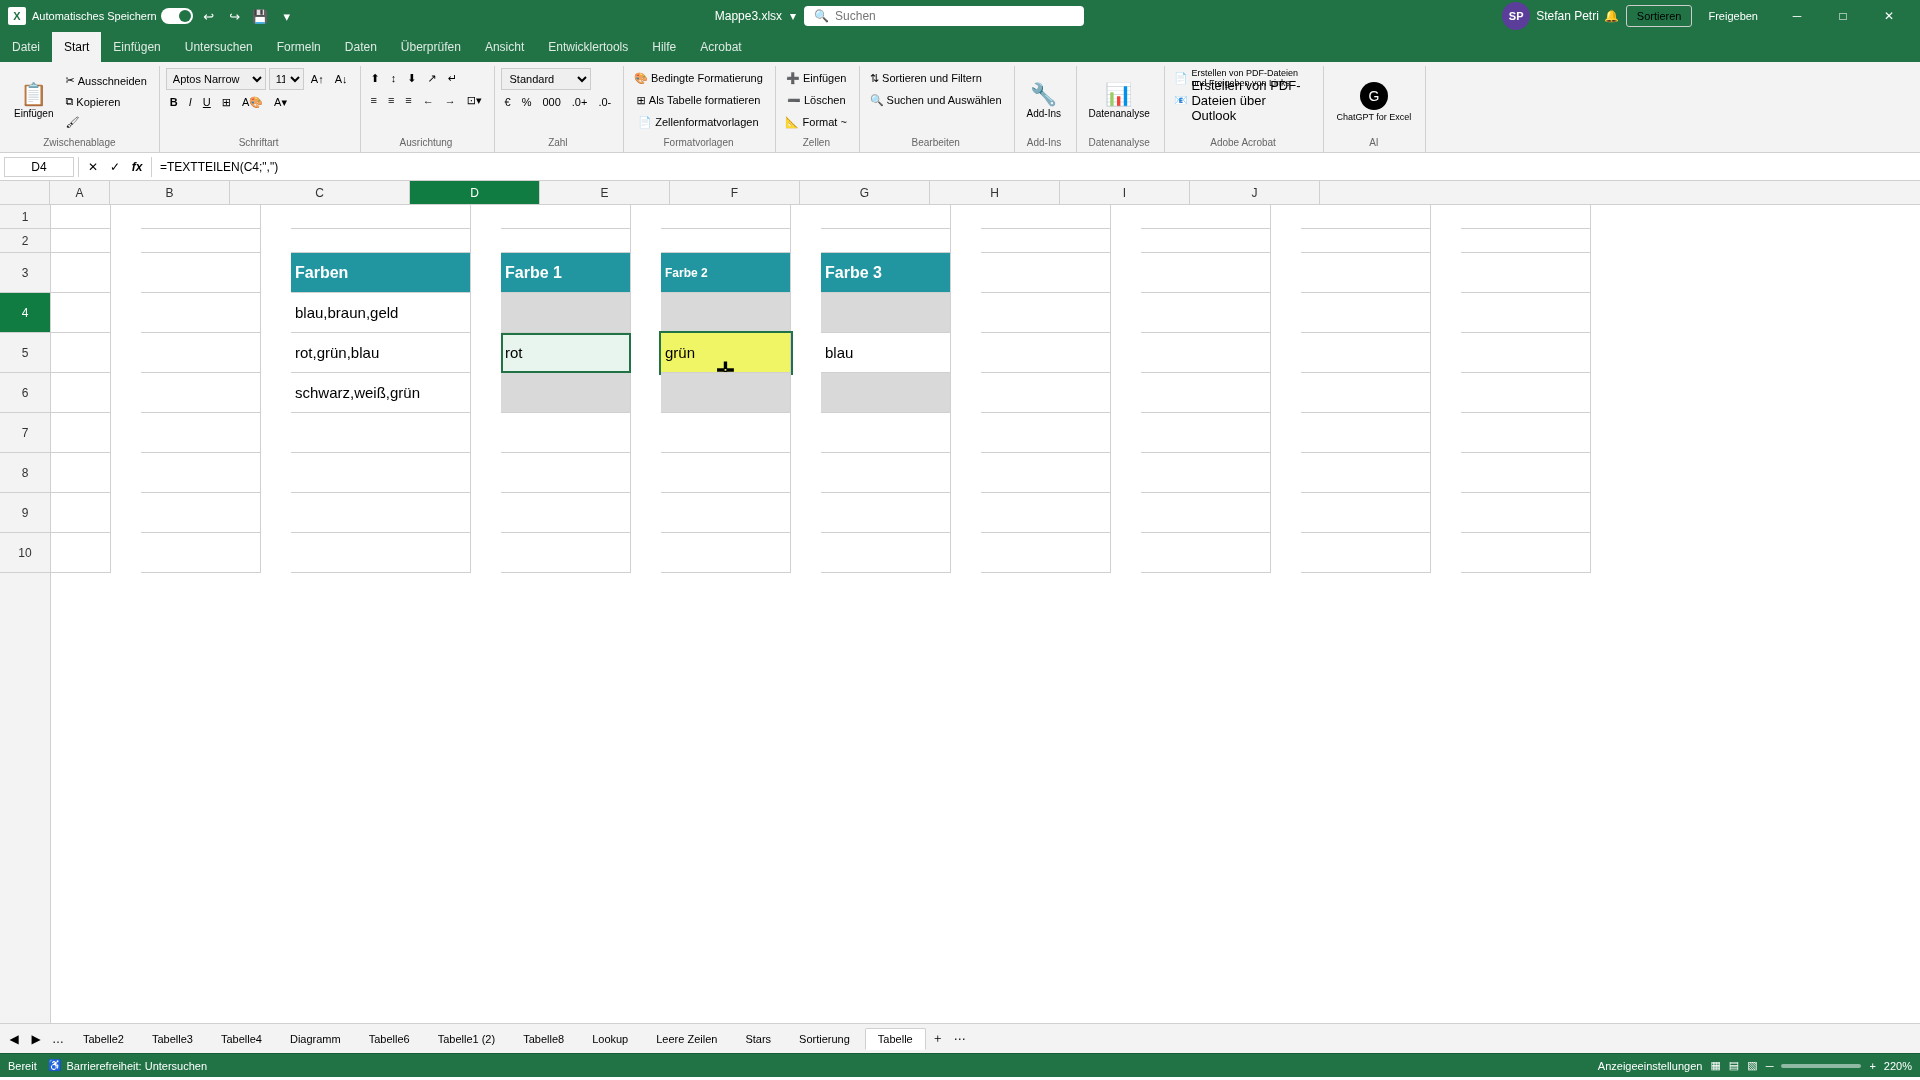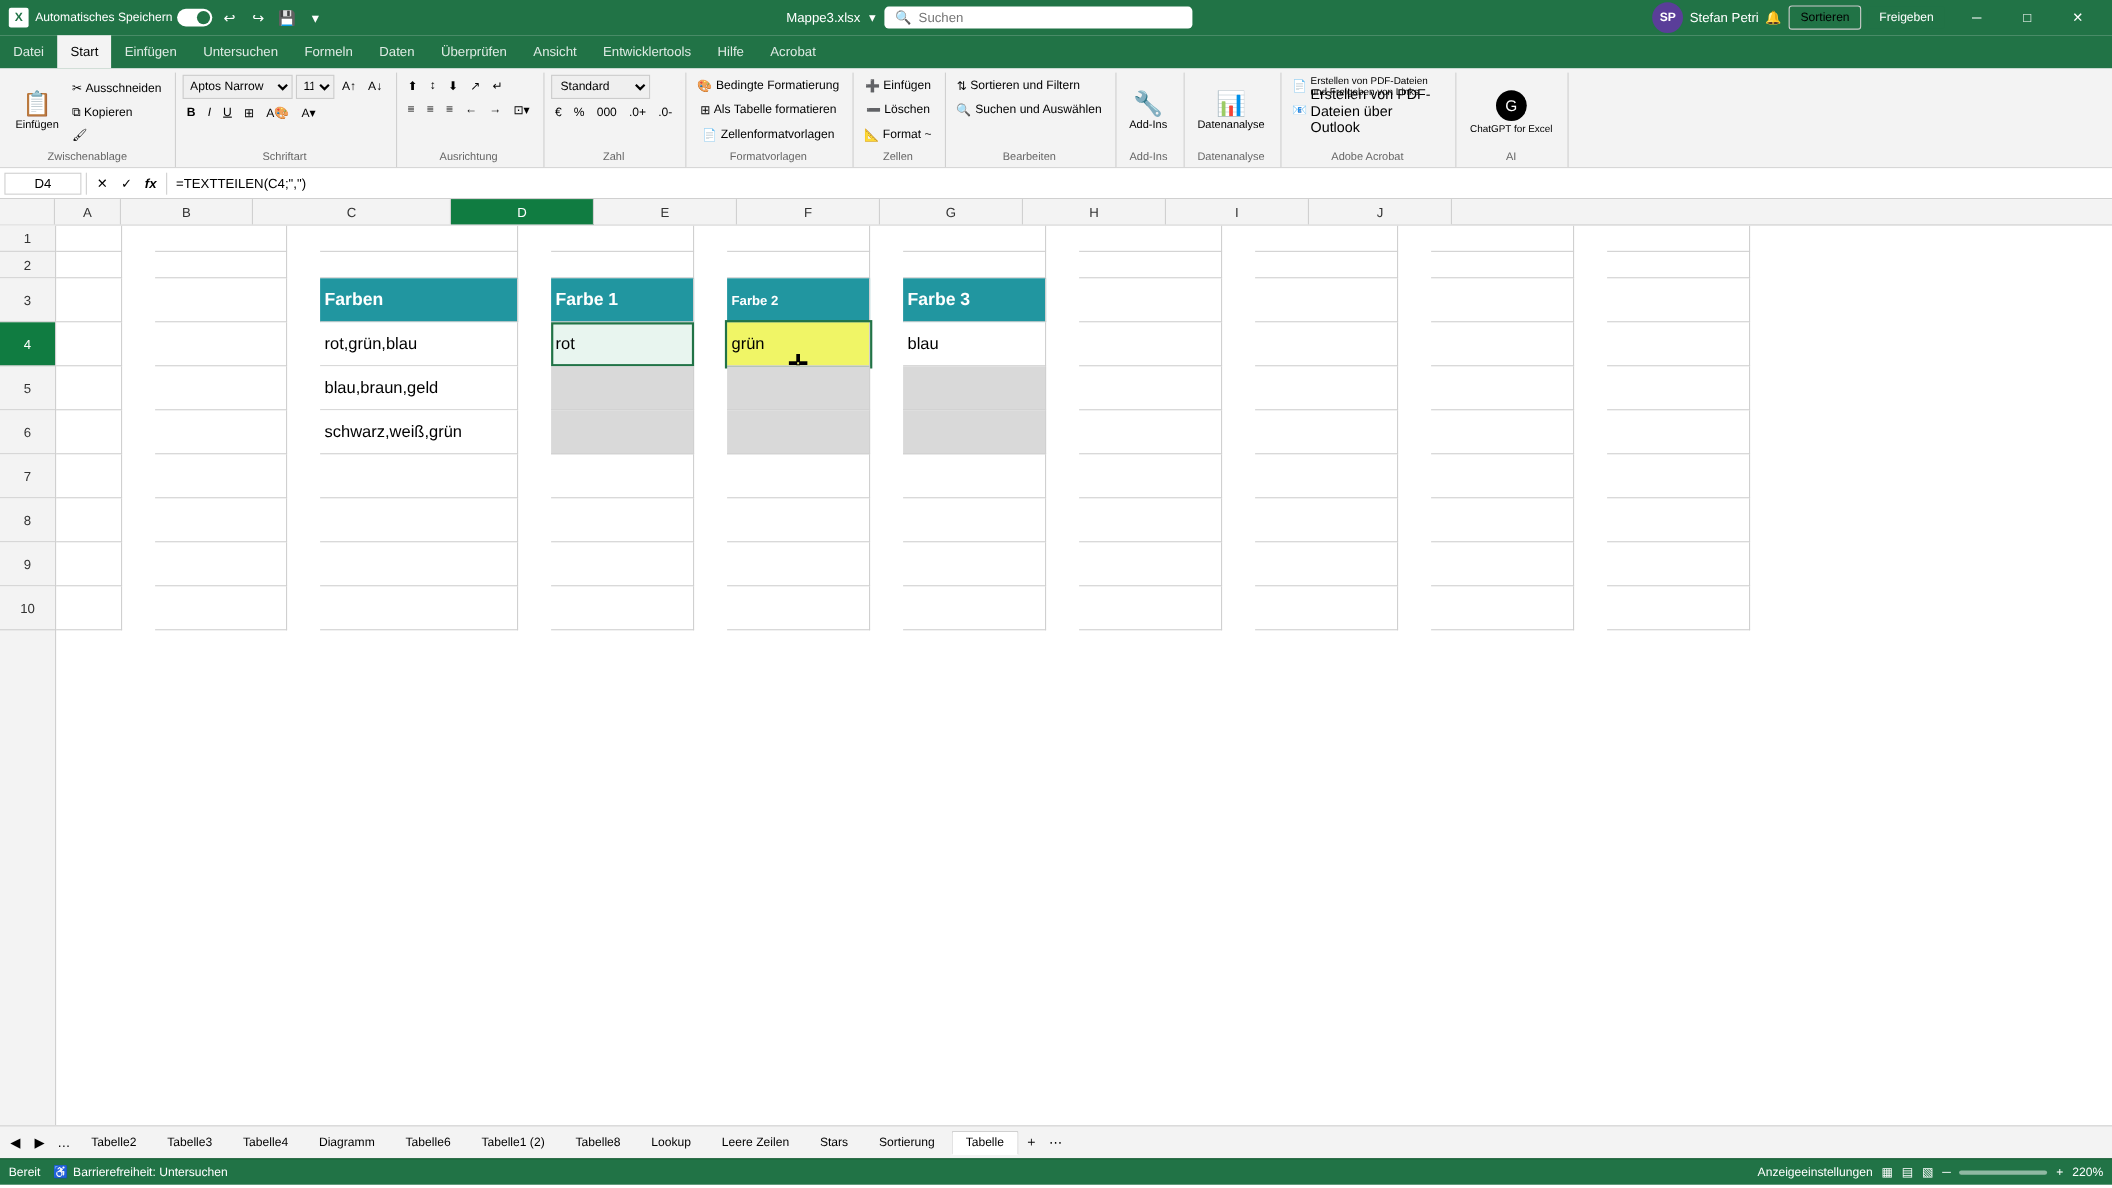--- a/index.html
+++ b/index.html
@@ -429,40 +429,40 @@
         <div class="cell col-f header-cell" style="height:40px; font-size:16px; font-weight:bold;">Farbe 3</div>
         <div class="cell col-g" style="height:40px;"></div>
         <div class="cell col-h" style="height:40px;"></div>
         <div class="cell col-i" style="height:40px;"></div>
         <div class="cell col-j" style="height:40px;"></div>
       </div>
 
       <div class="grid-row">
         <div class="cell col-a" style="height:40px;"></div>
         <div class="cell col-b" style="height:40px;"></div>
+        <div class="cell col-c data-cell" style="height:40px; font-size:15px;">blau,braun,geld</div>
+        <div class="cell col-d empty-header" style="height:40px;"></div>
+        <div class="cell col-e empty-header" style="height:40px;"></div>
+        <div class="cell col-f empty-header" style="height:40px;"></div>
+        <div class="cell col-g" style="height:40px;"></div>
+        <div class="cell col-h" style="height:40px;"></div>
+        <div class="cell col-i" style="height:40px;"></div>
+        <div class="cell col-j" style="height:40px;"></div>
+      </div>
+
+      <div class="grid-row">
+        <div class="cell col-a" style="height:40px;"></div>
+        <div class="cell col-b" style="height:40px;"></div>
         <div class="cell col-c data-cell" style="height:40px; font-size:15px;">rot,grün,blau</div>
         <div class="cell col-d selected" style="height:40px; font-size:15px;">rot</div>
         <div class="cell col-e cursor" style="height:40px; font-size:15px; position:relative;">
           <span>grün</span>
           <div style="position:absolute; bottom:-12px; left:50%; transform:translateX(-50%); font-size:22px; font-weight:900; color:#000; z-index:10; pointer-events:none;">✛</div>
         </div>
         <div class="cell col-f data-cell" style="height:40px; font-size:15px;">blau</div>
-        <div class="cell col-g" style="height:40px;"></div>
-        <div class="cell col-h" style="height:40px;"></div>
-        <div class="cell col-i" style="height:40px;"></div>
-        <div class="cell col-j" style="height:40px;"></div>
-      </div>
-
-      <div class="grid-row">
-        <div class="cell col-a" style="height:40px;"></div>
-        <div class="cell col-b" style="height:40px;"></div>
-        <div class="cell col-c data-cell" style="height:40px; font-size:15px;">blau,braun,geld</div>
-        <div class="cell col-d empty-header" style="height:40px;"></div>
-        <div class="cell col-e empty-header" style="height:40px;"></div>
-        <div class="cell col-f empty-header" style="height:40px;"></div>
         <div class="cell col-g" style="height:40px;"></div>
         <div class="cell col-h" style="height:40px;"></div>
         <div class="cell col-i" style="height:40px;"></div>
         <div class="cell col-j" style="height:40px;"></div>
       </div>
 
       <div class="grid-row">
         <div class="cell col-a" style="height:40px;"></div>
         <div class="cell col-b" style="height:40px;"></div>
         <div class="cell col-c data-cell" style="height:40px; font-size:15px;">schwarz,weiß,grün</div>

